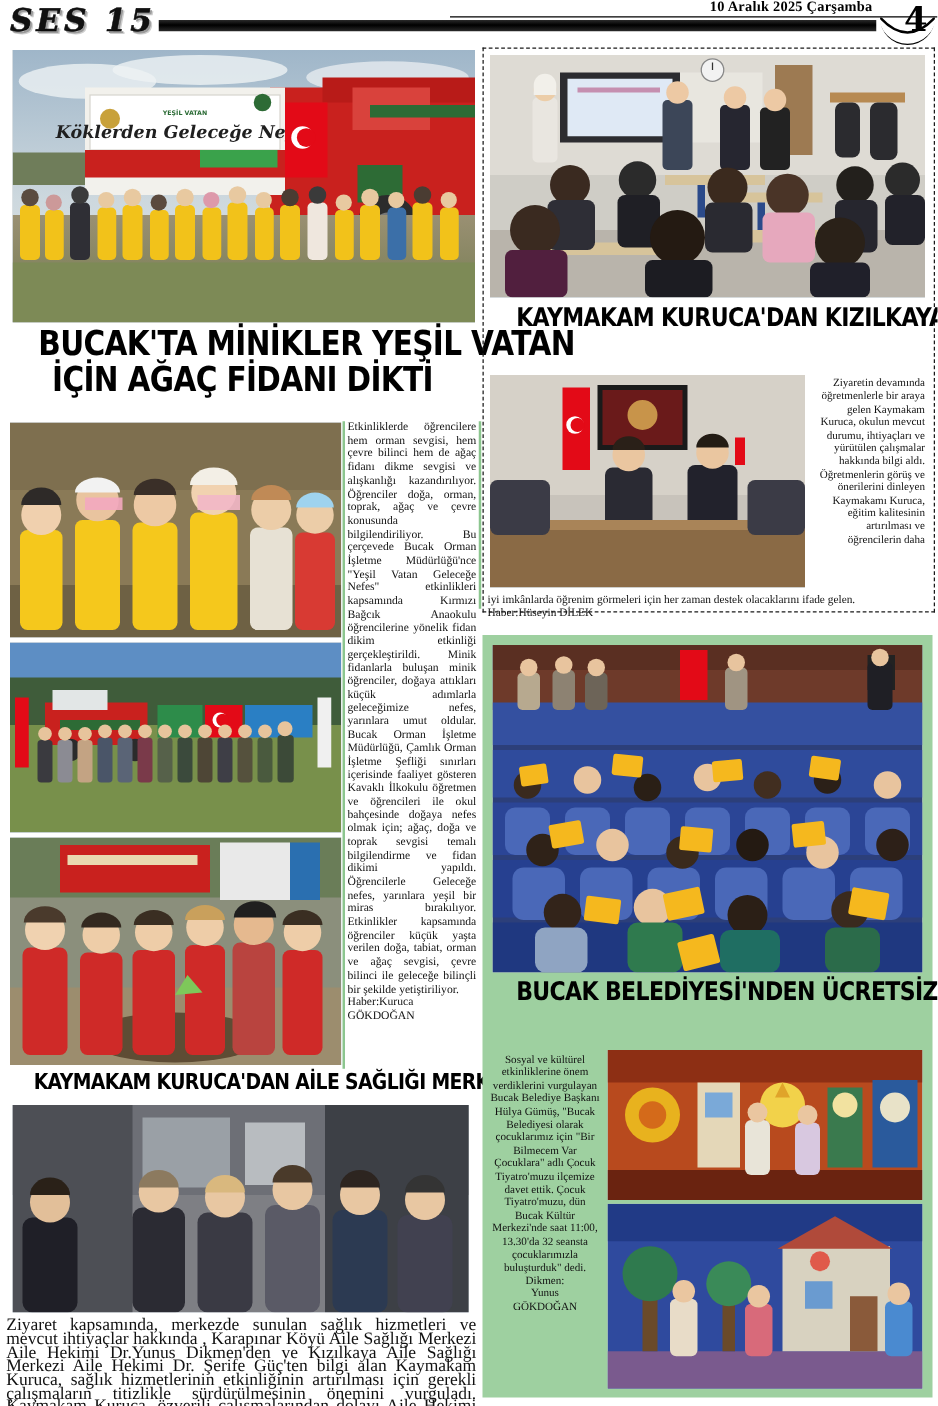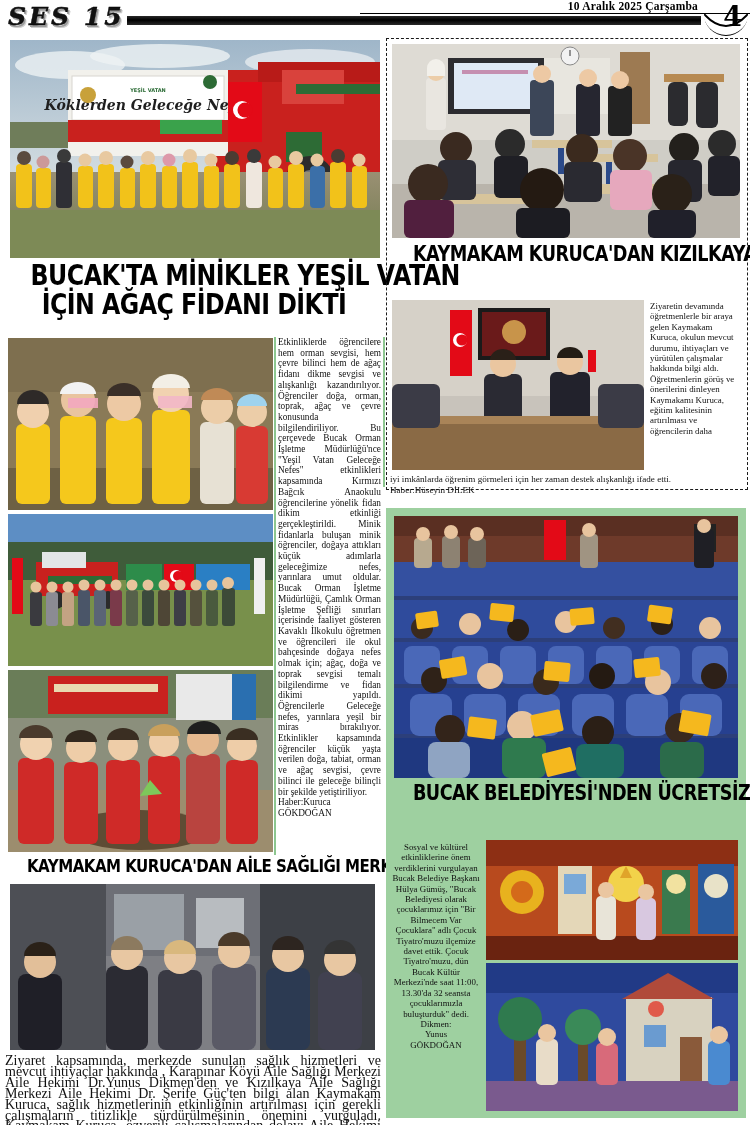--- a/index.html
+++ b/index.html
@@ -107,21 +107,21 @@
   #art3-photo{left:10px;top:884px;width:365px;height:166px;}
   #art3-text{position:absolute;left:5px;top:1056px;width:376px;}
   #art3-text .body-col{font-size:14px;line-height:10.9px;}
 
   
   #art2-frame{left:386px;top:38px;width:360px;height:450px;}
   #art2-photo-top{left:392px;top:44px;width:348px;height:194px;}
   #art2-headline{position:absolute;left:388px;top:244px;width:356px;font-size:20.5px;}
   #art2-photo-b{left:392px;top:300px;width:252px;height:170px;}
   #art2-text-side{position:absolute;left:650px;top:301px;width:90px;}
-  #art2-text-side .body-col{font-size:8.9px;line-height:10.4px;text-align:left;font-family:Liberation Serif, serif;}
+  #art2-text-side .body-col{font-size:8.9px;line-height:10.4px;text-align:right;font-family:Liberation Serif, serif;}
   #art2-text-bottom{position:absolute;left:390px;top:474px;width:352px;}
   #art2-text-bottom .body-col{font-size:9.1px;line-height:10.6px;}
 
   
   #art4-frame{left:386px;top:508px;width:360px;height:610px;}
   #art4-photo-top{left:394px;top:516px;width:344px;height:262px;}
   #art4-headline{position:absolute;left:388px;top:783px;width:356px;font-size:20.5px;}
   #art4-text{position:absolute;left:392px;top:842px;width:88px;}
   #art4-text .body-col{font-size:8.9px;line-height:10.4px;text-align:center;}
   #art4-photo-r1{left:486px;top:840px;width:252px;height:120px;}
@@ -494,21 +494,21 @@
       <rect x="0" y="84" width="48" height="44" rx="6" fill="#3b3b46"></rect>
       <rect x="206" y="84" width="46" height="44" rx="6" fill="#3b3b46"></rect>
     </svg>
   </div>
 
   <div id="art2-text-side">
     <div class="body-col">Ziyaretin devamında öğretmenlerle bir araya gelen Kaymakam Kuruca, okulun mevcut durumu, ihtiyaçları ve yürütülen çalışmalar hakkında bilgi aldı. Öğretmenlerin görüş ve önerilerini dinleyen Kaymakamı Kuruca, eğitim kalitesinin artırılması ve öğrencilerin daha</div>
   </div>
 
   <div id="art2-text-bottom">
-    <div class="body-col">iyi imkânlarda öğrenim görmeleri için her zaman destek alışkanlığı ifade etti.</div>
+    <div class="body-col">iyi imkânlarda öğrenim görmeleri için her zaman destek olacaklarını ifade gelen.</div>
     <div class="body-col byline">Haber:Hüseyin DİLEK</div>
   </div>
 
   <div class="green-frame" id="art4-frame"></div>
 
   <div class="photo" id="art4-photo-top">
     <svg width="344" height="262" viewBox="0 0 344 262" preserveAspectRatio="none">
       <rect width="344" height="262" fill="#2c3f7a"></rect>
       <rect x="0" y="0" width="344" height="52" fill="#6e3a2a"></rect>
       <rect x="0" y="0" width="344" height="20" fill="#5a2f22"></rect>

